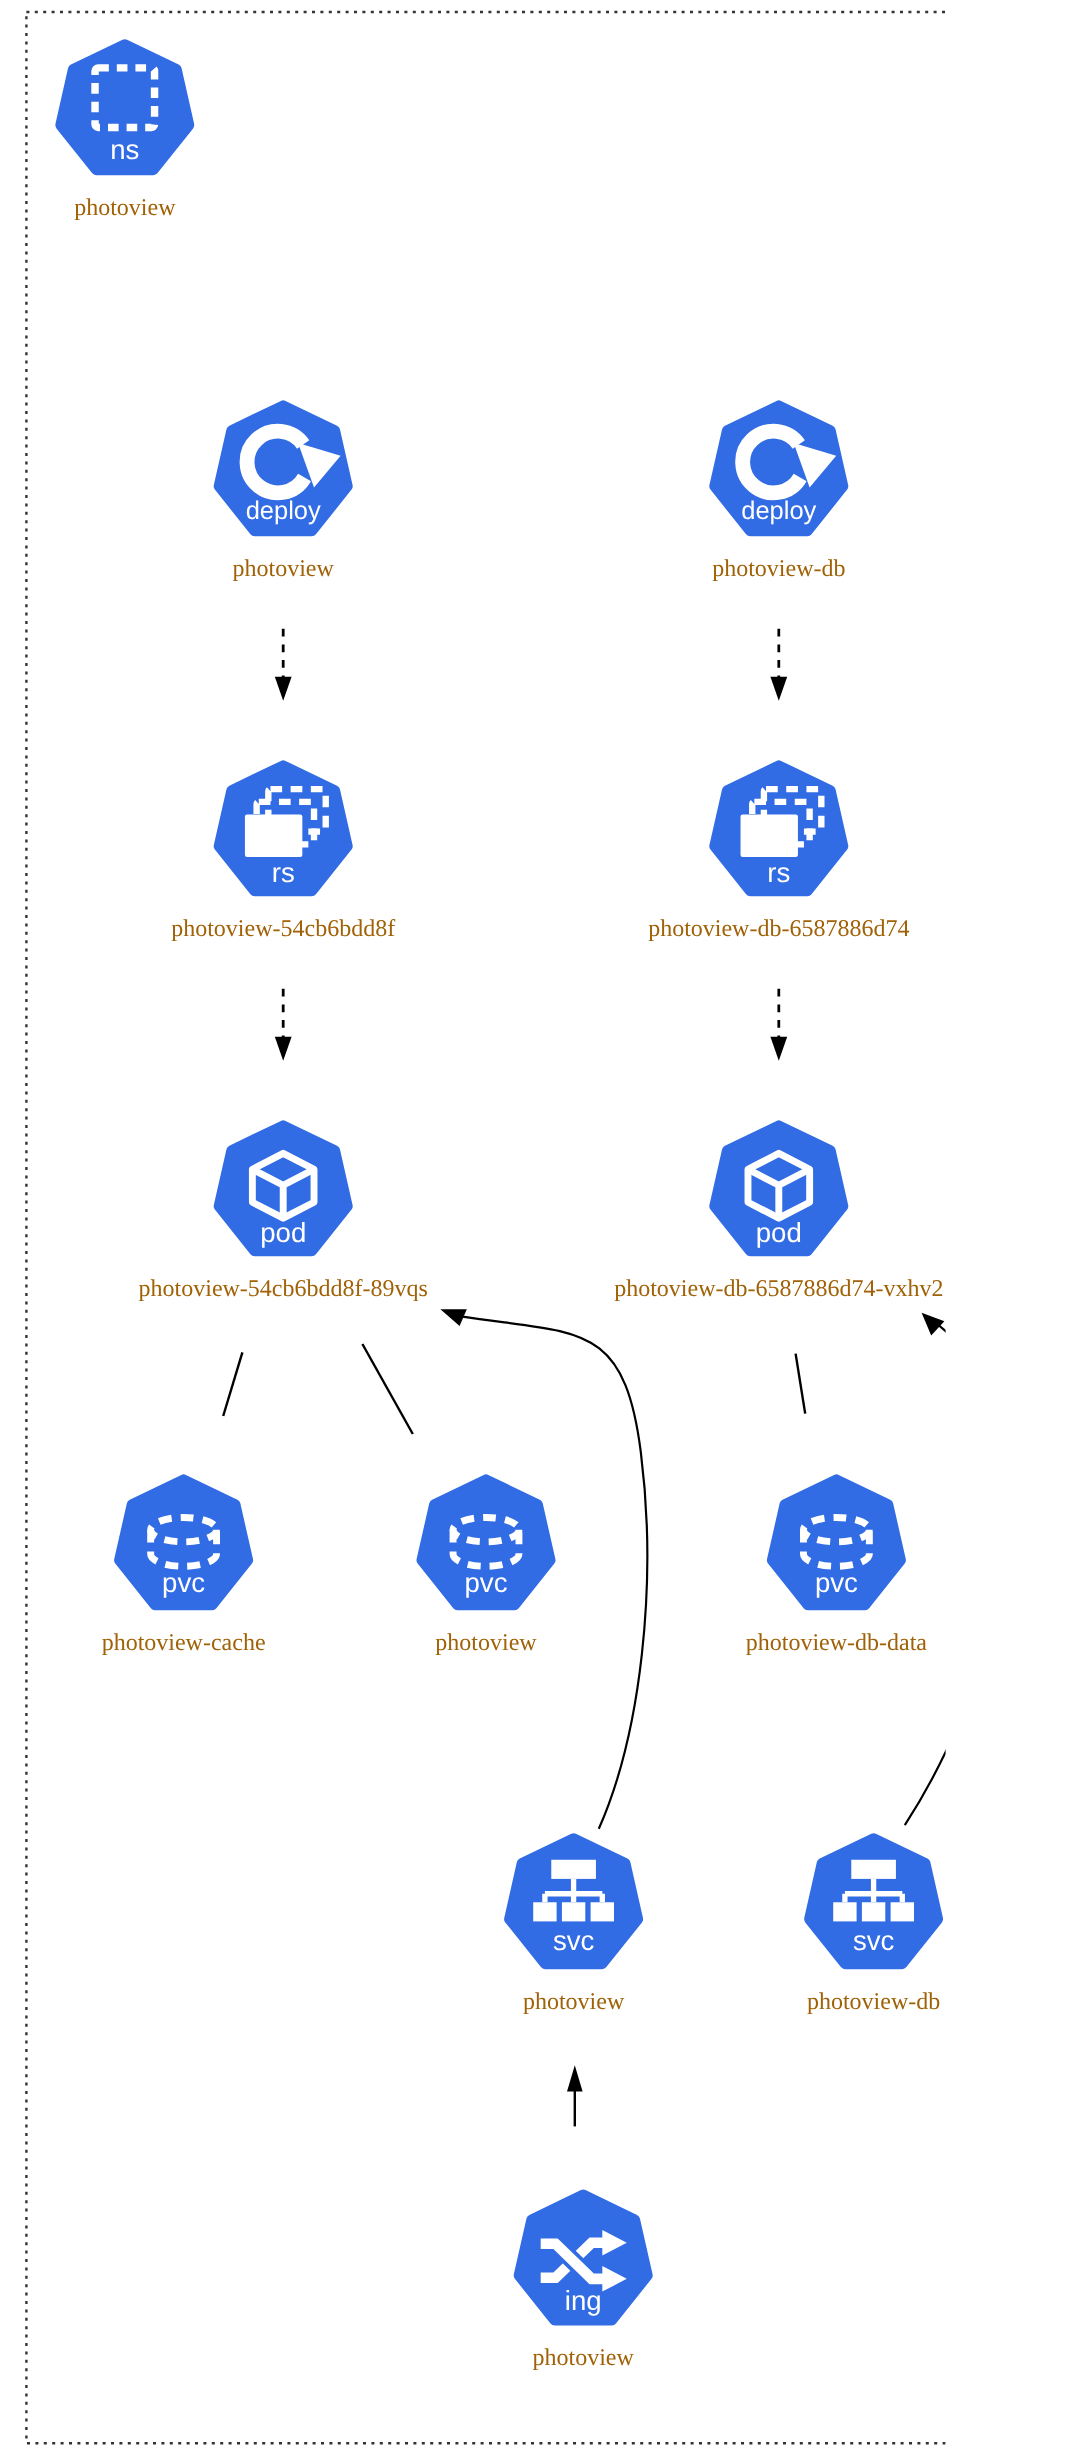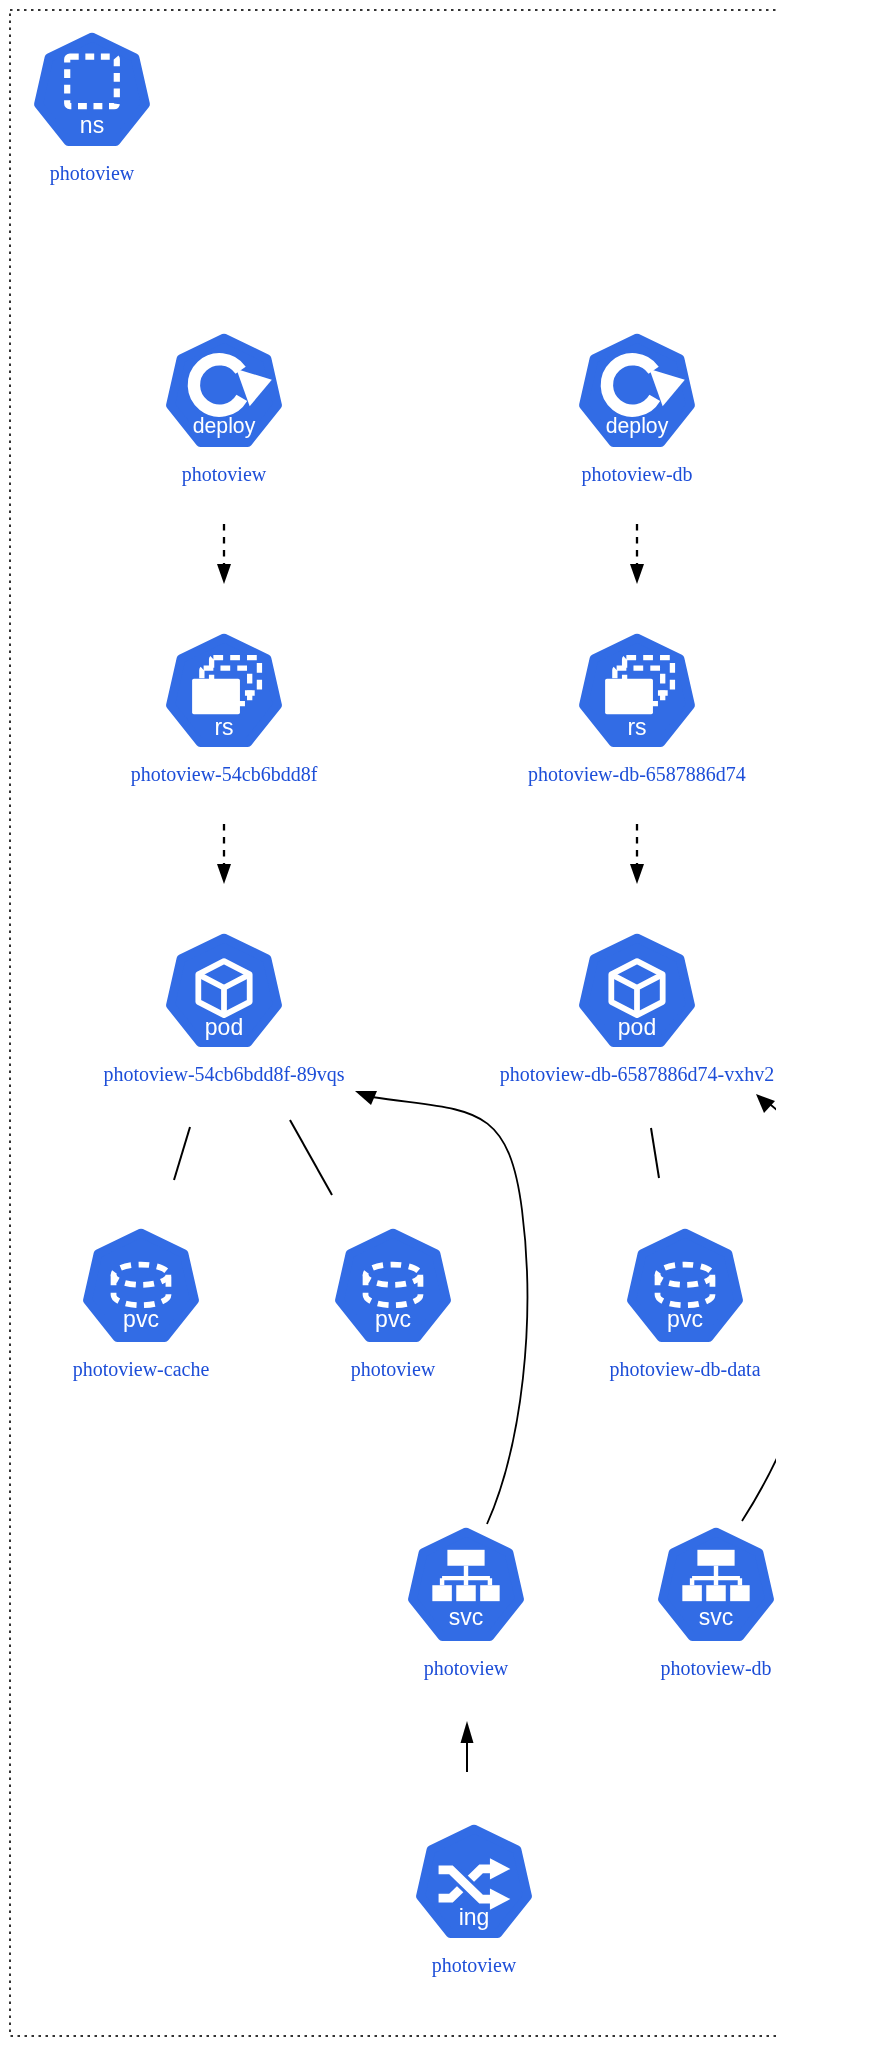--- a/index.html
+++ b/index.html
@@ -2,36 +2,37 @@
 <html><head>
 <meta charset="utf-8">
 <style>
   html,body { margin:0; padding:0; background:#fff; }
   .canvas {
     position:relative;
     width:776px; height:2046px;
     background:#fff;
     font-family:"Liberation Serif", serif;
     overflow:hidden;
+    margin-left:12px;
   }
   .edges {
     position:absolute; left:0; top:0; width:895px; height:2046px;
     z-index:0;
   }
   .node {
     position:absolute;
     width:320px;
     display:flex; flex-direction:column; align-items:center;
     z-index:1;
   }
   .icon { width:124px; height:124px; display:block; }
   .label {
     margin-top:8px;
     font-size:20px; line-height:22px;
-    color:#1d4ed8; 
+    color:#a16207; 
     white-space:nowrap;
   }
   .kind {
     fill:#fff;
     font-family:"Liberation Sans", sans-serif;
     font-size:26px;
     text-anchor:middle;
   }
   .kind-deploy { font-size:24px; }
   .dash { stroke-dasharray:6.5 6.5; }

